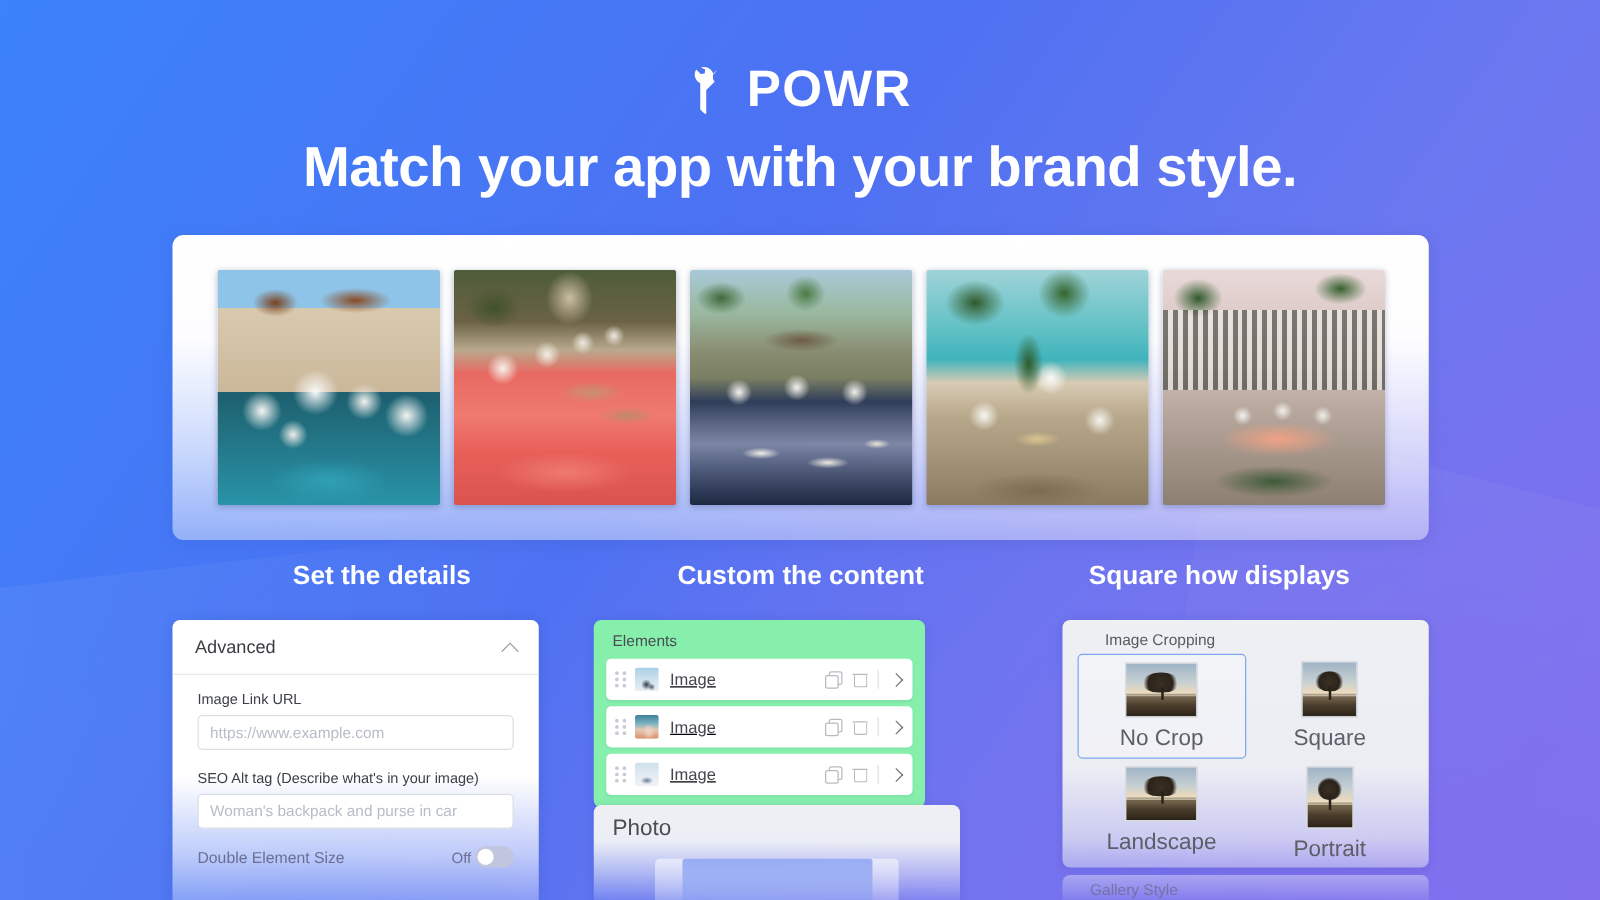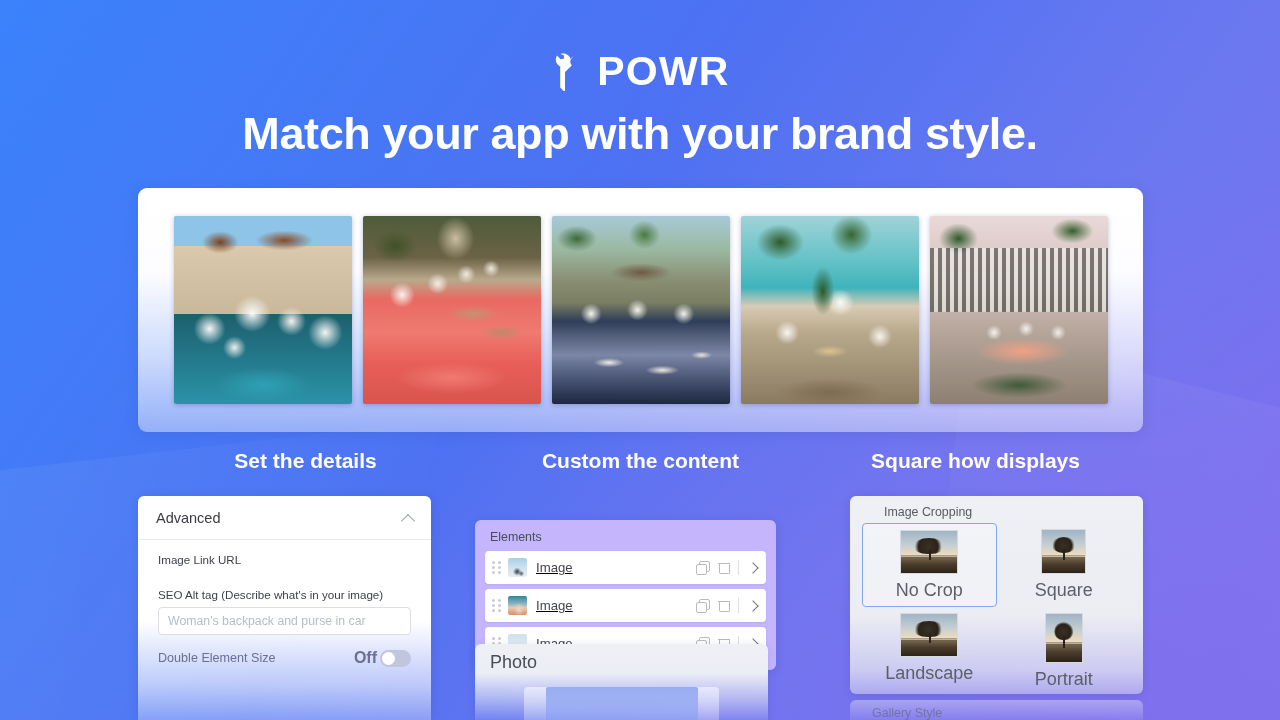--- a/index.html
+++ b/index.html
@@ -60,28 +60,28 @@
     border-left:1.6px solid #9aa0ab; border-top:1.6px solid #9aa0ab; transform:rotate(45deg); }
   .field-wrap { padding:13px 20px 0 20px; }
   .flabel { font-size:11.6px; color:#3c3f46; margin-bottom:6px; }
   .finput { width:100%; height:28px; border:1px solid #dcdee4; border-radius:4px;
     background:#fff; padding:0 9px; font-size:12.3px; color:#3c3f46; font-family:inherit; outline:none; }
   .finput::placeholder { color:#b7bcc6; }
   .row-toggle { display:flex; align-items:center; justify-content:space-between;
     padding:14px 20px 0 20px; }
   .row-toggle .tl { font-size:12.6px; color:#6b6f93; }
   .tg-wrap { display:flex; align-items:center; gap:3px; }
-  .tg-off { font-size:16px; color:#6b6f93;font-weight:bold; }
+  .tg-off { font-size:12px; color:#6b6f93; }
   .switch { width:31px; height:17px; border-radius:9px; background:#c2c5de; position:relative; }
   .switch:after { content:""; position:absolute; left:2px; top:2px; width:13px; height:13px;
     border-radius:50%; background:#fff; }
 
   
-  .card-elements { position:absolute; left:2px; top:0; width:301px; border-radius:6px;
-    background:#c4b5fd; box-shadow:0 1px 8px rgba(30,50,130,0.14); padding:8px 10px 10px 10px;margin-top:24px; }
+  .card-elements { position:absolute; left:2px; top:0; width:265px; border-radius:6px;
+    background:#86efac; box-shadow:0 1px 8px rgba(30,50,130,0.14); padding:8px 10px 10px 10px; }
   .el-title { font-size:12.4px; color:#4a4d54; margin:2px 0 7px 5px; }
   .el-row { height:33px; background:#fff; border-radius:4px; margin-bottom:5px;
     display:flex; align-items:center; padding:0 8px 0 7px; box-shadow:0 1px 2px rgba(30,50,130,0.07);text-decoration:underline; }
   .grip { width:9px; height:13px; display:grid; grid-template-columns:repeat(2,3px);
     grid-template-rows:repeat(3,3px); gap:2px 3px; flex:0 0 auto; }
   .grip i { background:#c7cbd4; border-radius:50%; width:3px; height:3px; display:block; }
   .el-thumb { width:19px; height:19px; border-radius:2px; margin-left:7px; overflow:hidden;
     position:relative; flex:0 0 auto; }
   .el-thumb > div { position:absolute; inset:0; }
   .el-name { font-size:13.2px; color:#43464d; margin-left:9px; flex:1; }
@@ -243,20 +243,21 @@
 <div class="panels">
 
   <div class="pcol">
     <div class="card-left">
       <div class="adv-head">
         <span class="adv-title">Advanced</span>
         <span class="chev-up"></span>
       </div>
       <div class="field-wrap">
         <div class="flabel">Image Link URL</div>
+        <input class="finput" type="text" placeholder="https://www.example.com" style="">
       </div>
       <div class="field-wrap" style="padding-top:16px;">
         <div class="flabel">SEO Alt tag (Describe what's in your image)</div>
         <input class="finput" type="text" placeholder="Woman's backpack and purse in car" style="">
       </div>
       <div class="row-toggle">
         <span class="tl">Double Element Size</span>
         <span class="tg-wrap">
           <span class="tg-off">Off</span>
           <span class="switch"></span>

